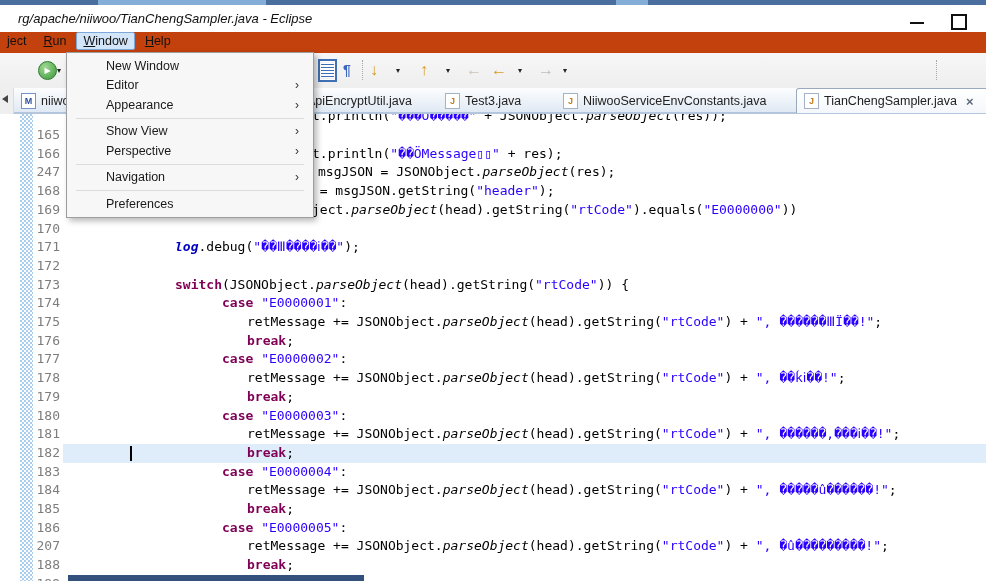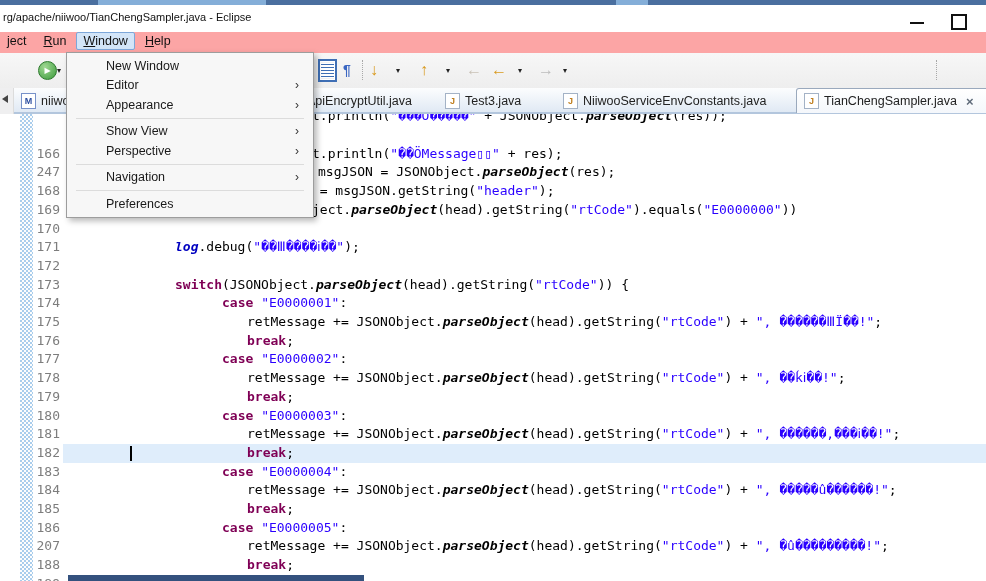--- a/index.html
+++ b/index.html
@@ -3,25 +3,25 @@
 <meta charset="utf-8">
 <style>
   html,body{margin:0;padding:0;}
   body{width:986px;height:581px;position:relative;overflow:hidden;background:#fff;
        font-family:"Liberation Sans",sans-serif;-webkit-font-smoothing:antialiased;}
   
   .topstrip{position:absolute;left:0;top:0;width:986px;height:5px;background:#4a6f9f;}
   .topstrip .seg{position:absolute;top:0;height:5px;background:#84aed8;}
   
   .titlebar{position:absolute;left:0;top:5px;width:986px;height:27px;background:#fff;}
-  .title{position:absolute;left:3px;top:6px;font-size:11px;color:#111;}
+  .title{position:absolute;left:18px;top:6px;font-size:13px;color:#111;font-style:italic;}
   .win-min{position:absolute;left:910px;top:17px;width:14px;height:2px;background:#111;}
   .win-max{position:absolute;left:951px;top:9px;width:12px;height:12px;border:2px solid #111;background:#fff;}
   
-  .menubar{position:absolute;left:0;top:32px;width:986px;height:21px;background:#fca5a5;font-size:12.5px;color:#111;}
+  .menubar{position:absolute;left:0;top:32px;width:986px;height:21px;background:#c2410c;font-size:12.5px;color:#111;}
   .mb-item{display:inline-block;padding:2px 7px;margin-right:3px;}
   .mb-item.active{background:#d3e5f8;border:1px solid #7da7d9;border-radius:2px;padding:1px 6px;}
   .mb-item .u{text-decoration:underline;}
   
   .toolbar{position:absolute;left:0;top:53px;width:986px;height:35px;background:linear-gradient(#f7f7f7,#eeeeee);}
   .tb-ic{position:absolute;top:6px;height:22px;display:flex;align-items:center;justify-content:center;}
   .icon-run{width:17px;height:17px;border-radius:50%;background:radial-gradient(circle at 35% 30%,#9fd892,#3c9a3c);border:1px solid #2c7a2c;color:#fff;font-size:8px;display:flex;align-items:center;justify-content:center;}
   .dd{font-size:8px;color:#222;}
   .t-sep{width:0;height:20px;border-left:1px dotted #a8a8a8;}
   .icon-folder{width:16px;height:11px;background:#f0d27c;border:1px solid #bb9337;border-radius:1px;position:relative;margin-top:4px;}
@@ -60,21 +60,21 @@
                     linear-gradient(45deg,#a9cdec 25%,#fdfdfd 25%,#fdfdfd 75%,#a9cdec 75%);
          background-position:0 0,2px 2px;background-size:4px 4px;}
   .row{position:absolute;left:0;width:986px;height:18.7px;line-height:18.7px;}
   .ln{position:absolute;left:30px;width:30px;text-align:right;font-family:"DejaVu Sans Mono",monospace;font-size:13px;color:var(--lineno);}
   .code{position:absolute;top:0;white-space:pre;font-family:"DejaVu Sans Mono",monospace;font-size:13px;color:#000;}
   .curline{position:absolute;left:63px;right:0;top:0;bottom:0;background:var(--curline);}
   .caret{position:absolute;top:2px;width:2px;height:15px;background:#000;}
   .tok-d{color:var(--deftext);}
   .tok-k{color:var(--keyword);font-weight:bold;}
   .tok-s{color:var(--string);}
-  .tok-m{color:var(--deftext);font-style:italic;font-weight:700;}
+  .tok-m{color:var(--deftext);font-style:italic;font-weight:400;}
   .tok-f{color:var(--staticfield);font-style:italic;font-weight:bold;}
   
   .wmenu{position:absolute;left:66px;top:52px;width:244px;background:#f7f7f7;border:1px solid #9d9d9d;
          box-shadow:3px 3px 6px rgba(0,0,0,.28);padding:3px 1px;z-index:20;}
   .menu-item{height:19.5px;display:flex;align-items:center;padding-left:38px;font-size:12.5px;color:#1a1a1a;position:relative;}
   .menu-item .arrow{position:absolute;right:13px;font-size:12px;color:#333;}
   .menu-sep{height:1px;background:#dcdcdc;margin:3px 8px;}
   
   .bottombar{position:absolute;left:68px;top:575px;width:296px;height:6px;background:#34517e;}
 </style>
@@ -185,20 +185,24 @@
       <span class="tab-close">×</span>
     </div>
   </div>
 <div class="view-min-ic"></div>
 
 <div class="editor">
   <div class="hatch"></div>
 <div class="row" style="top: -6.7px;">
       <span class="code" style="left: 312px;"><span class="tok-d">t.println(</span><span class="tok-s">"���Ö�����"</span><span class="tok-d"> + JSONObject.</span><span class="tok-m">parseObject</span><span class="tok-d">(res));</span></span>
     </div>
+    <div class="row" style="top: 12px;">
+      <span class="ln">165</span>
+      <span class="code" style="left: 312px;"></span>
+    </div>
     <div class="row" style="top: 30.7px;">
       <span class="ln">166</span>
       <span class="code" style="left: 312px;"><span class="tok-d">t.println(</span><span class="tok-s">"��ÖMessage▯▯"</span><span class="tok-d"> + res);</span></span>
     </div>
     <div class="row" style="top: 49.4px;">
       <span class="ln">247</span>
       <span class="code" style="left: 318px;"><span class="tok-d">msgJSON = JSONObject.</span><span class="tok-m">parseObject</span><span class="tok-d">(res);</span></span>
     </div>
     <div class="row" style="top: 68.1px;">
       <span class="ln">168</span>

